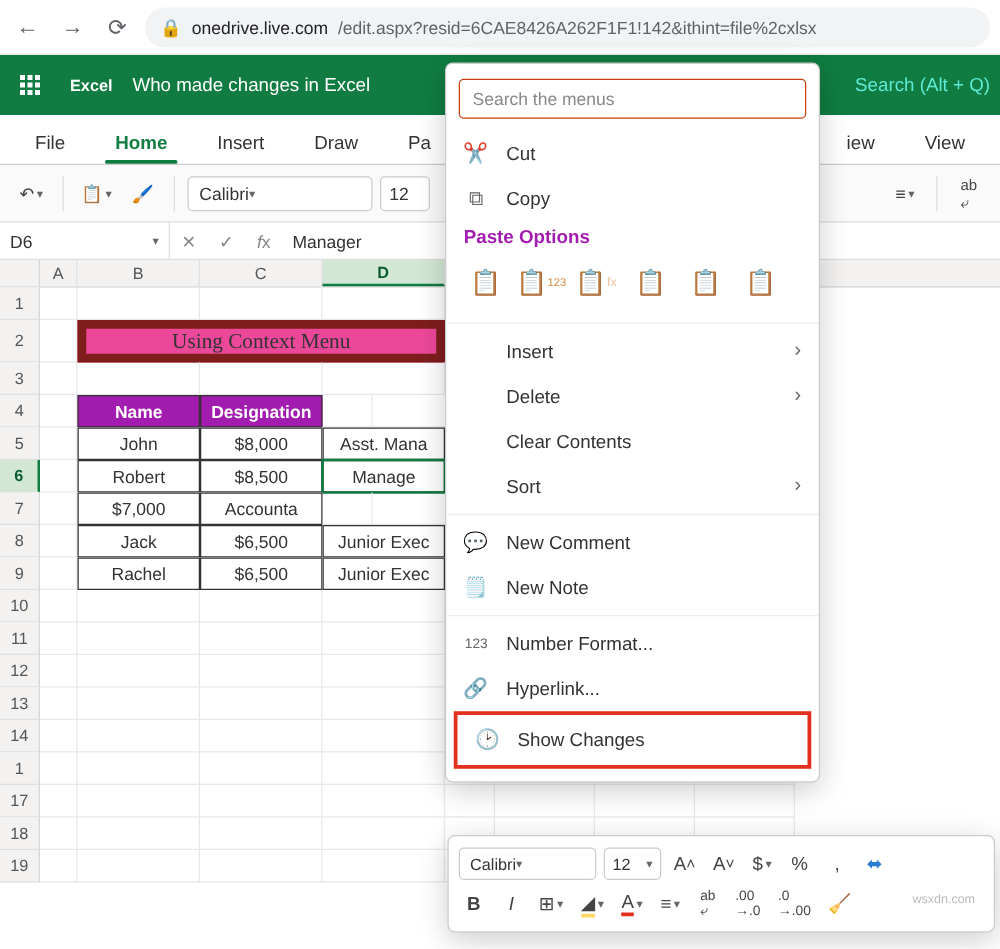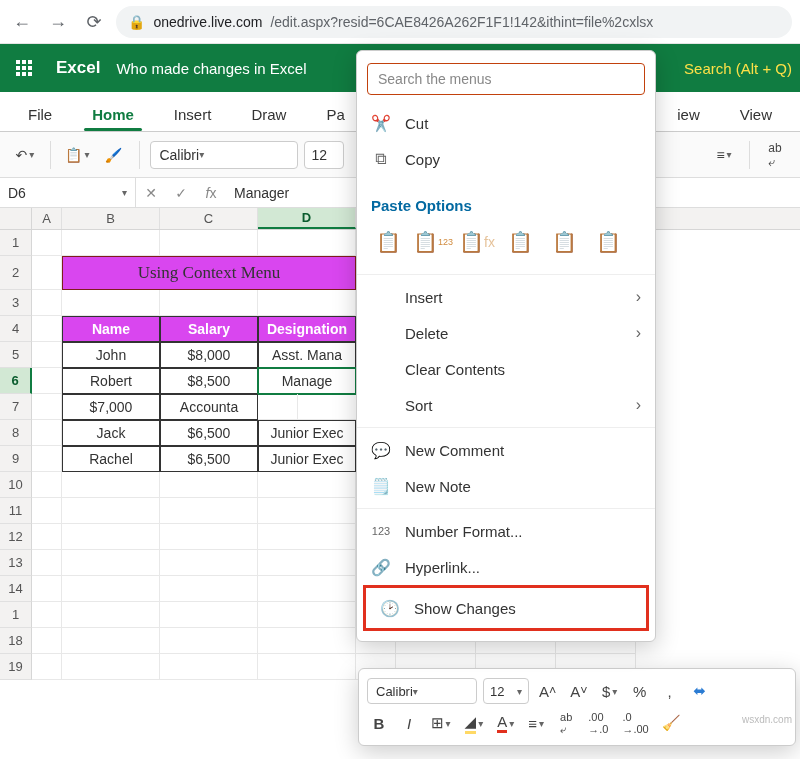--- a/index.html
+++ b/index.html
@@ -7,24 +7,24 @@
 
 
 .browser-bar { height: 44px; display: flex; align-items: center; padding: 0 8px; background: #fff; border-bottom: 1px solid #e5e5e5; gap: 8px; }
 .nav-btn { width: 28px; height: 28px; display: flex; align-items: center; justify-content: center; color: #5f6368; font-size: 18px; }
 .url-bar { flex: 1; height: 32px; background: #f1f3f4; border-radius: 16px; display: flex; align-items: center; padding: 0 12px; gap: 8px; color: #5f6368; font-size: 14px; overflow: hidden; white-space: nowrap; }
 .url-bar .domain { color: #202124; }
 
 
 .title-bar { height: 48px; background: #107c41; display: flex; align-items: center; padding: 0 8px; color: #fff; gap: 16px; }
 .waffle { width: 32px; height: 32px; display: flex; align-items: center; justify-content: center; font-size: 18px; }
-.title-bar .app { font-size: 17px; font-weight: 600; }
+.title-bar .app { font-size: 13px; font-weight: 600; }
 .title-bar .doc { font-size: 15px; }
 .title-bar .spacer { flex: 1; }
-.title-bar .search { font-size: 15px; color: #fde047; }
+.title-bar .search { font-size: 15px; color: #5eead4; }
 
 
 .tabs { height: 40px; display: flex; align-items: flex-end; padding: 0 8px; gap: 0; border-bottom: 1px solid #ccc; }
 .tab { padding: 8px 20px 8px; font-size: 15px; color: #333; position: relative; }
 .tab.active { font-weight: 600; color: #107c41; }
 .tab.active::after { content: ""; position: absolute; left: 12px; right: 12px; bottom: 0; height: 3px; background: #107c41; border-radius: 2px; }
 .tab.right { margin-left: auto; }
 
 
 .ribbon { height: 46px; background: #fafafa; border-bottom: 1px solid #ddd; display: flex; align-items: center; padding: 0 10px; gap: 6px; }
@@ -49,49 +49,49 @@
 .rows { }
 .row { display:flex; height:26px; }
 .rh { width:32px; border-right:1px solid #d6d6d6; border-bottom:1px solid #e0e0e0; display:flex;align-items:center;justify-content:center; font-size:13px; color:#555; background:#f3f2f1;}
 .rh.sel{ background:#d2e8d4; font-weight:600; color:#0a5c2e; border-right:2px solid #107c41;}
 .cell { border-right:1px solid #e8e8e8; border-bottom:1px solid #e8e8e8; display:flex; align-items:center; padding:0 4px; font-size:14px; overflow:hidden; white-space:nowrap;}
 
 
 .wA{width:30px} .wB{width:98px} .wC{width:98px} .wD{width:98px} .wE{width:40px} .wRest{width:80px}
 
 
-.data-title { background:#d946ef; font-family:"Times New Roman",serif; font-size:17px; justify-content:center; border:1px solid #7f1d1d;}
-.th-cell { background:#d946ef; color:#fff; font-weight:600; justify-content:center; border:1px solid #333;}
+.data-title { background:#ec4899; font-family:"Times New Roman",serif; font-size:17px; justify-content:center; border:7px solid #7f1d1d;}
+.th-cell { background:#a21caf; color:#fff; font-weight:600; justify-content:center; border:1px solid #333;}
 .td-cell { border:1px solid #333; justify-content:center; background:#fff;}
 .active-cell { outline:2px solid #107c41; outline-offset:-1px; }
 
 
 .ctx { position:absolute; left:356px; top:50px; width:300px; background:#fff; border:1px solid #ccc; border-radius:6px; box-shadow:0 6px 24px rgba(0,0,0,.2); padding:8px 0 4px; z-index:50;}
 .ctx-search { margin:4px 10px 10px; height:32px; border:1px solid #c2410c; border-radius:4px; display:flex; align-items:center; padding:0 10px; color:#888; font-size:14px;}
 .ctx-item { height:36px; display:flex; align-items:center; padding:0 14px; gap:14px; font-size:15px; color:#333; }
 .ctx-item .ico { width:20px; height:20px; display:flex; align-items:center; justify-content:center; color:#666; font-size:16px;}
 .ctx-item .arrow { margin-left:auto; color:#666; font-size:16px;}
 .ctx-sep { height:1px; background:#eee; margin:4px 0;}
-.ctx-label { padding:4px 14px 6px; font-weight:600; font-size:15px; color:#0369a1;margin-top:16px;}
+.ctx-label { padding:4px 14px 6px; font-weight:600; font-size:15px; color:#a21caf;}
 .paste-row { display:flex; gap:8px; padding:4px 14px 10px;}
 .paste-ico { width:36px; height:36px; border:1px solid transparent; border-radius:4px; display:flex;align-items:center;justify-content:center; font-size:20px; color:#d08b3f;}
 .paste-ico.dim{ color:#e6c39b;}
 .ctx-hl { border:3px solid #e1301e; margin:0 6px 6px; }
 .ctx-hl .ctx-item{ height:40px;}
 
 
 .mini { position:absolute; left:358px; top:668px; width:438px; background:#fff; border:1px solid #ccc; border-radius:6px; box-shadow:0 6px 24px rgba(0,0,0,.2); padding:6px 8px; z-index:40; }
 .mini-row { display:flex; align-items:center; gap:6px; height:32px;}
 .mini .font-select{width:110px;height:26px;font-size:13px;}
 .mini .size-select{width:46px;height:26px;font-size:13px;}
 .mini-btn{min-width:24px;height:26px;display:flex;align-items:center;justify-content:center;font-size:15px;color:#444;border-radius:4px;padding:0 4px;}
 .mini-btn .chev{margin-left:2px;}
 
 
-.wm { position:absolute; right:8px; bottom:34px; font-size:10px; color:#bbb; z-index:100;}
+.wm { position:absolute; right:20px; bottom:34px; font-size:10px; color:#bbb; z-index:100;}
 </style>
 </head>
 <body>
 
 <div class="browser-bar">
   <div class="nav-btn">←</div>
   <div class="nav-btn">→</div>
   <div class="nav-btn">⟳</div>
   <div class="url-bar">
     <span>🔒</span>
@@ -205,21 +205,20 @@
         <div class="cell wD"></div>
         <div class="cell wE"></div>
         <div class="cell wRest"></div>
         <div class="cell wRest"></div>
         <div class="cell wRest"></div>
       </div>
       <div class="row">
         <div class="rh">4</div>
         <div class="cell wA"></div>
         <div class="cell th-cell wB">Name</div>
-        <div class="cell th-cell wC">Salary</div>
         <div class="cell th-cell wD">Designation</div>
         <div class="cell wE"></div>
         <div class="cell wRest"></div>
         <div class="cell wRest"></div>
         <div class="cell wRest"></div>
       </div>
       <div class="row">
         <div class="rh">5</div>
         <div class="cell wA"></div>
         <div class="cell td-cell wB">John</div>
@@ -323,20 +322,31 @@
         <div class="cell wB"></div>
         <div class="cell wC"></div>
         <div class="cell wD"></div>
         <div class="cell wE"></div>
         <div class="cell wRest"></div>
         <div class="cell wRest"></div>
         <div class="cell wRest"></div>
       </div>
       <div class="row">
         <div class="rh">1</div>
+        <div class="cell wA"></div>
+        <div class="cell wB"></div>
+        <div class="cell wC"></div>
+        <div class="cell wD"></div>
+        <div class="cell wE"></div>
+        <div class="cell wRest"></div>
+        <div class="cell wRest"></div>
+        <div class="cell wRest"></div>
+      </div>
+      <div class="row">
+        <div class="rh">17</div>
         <div class="cell wA"></div>
         <div class="cell wB"></div>
         <div class="cell wC"></div>
         <div class="cell wD"></div>
         <div class="cell wE"></div>
         <div class="cell wRest"></div>
         <div class="cell wRest"></div>
         <div class="cell wRest"></div>
       </div>
       <div class="row">
@@ -371,21 +381,21 @@
       <span>Cut</span>
     </div>
   <div class="ctx-item">
       <span class="ico">⧉</span>
       <span>Copy</span>
     </div>
   <div class="ctx-label">Paste Options</div>
   <div class="paste-row">
     <div class="paste-ico">📋</div>
     <div class="paste-ico">📋<sub style="font-size:9px">123</sub></div>
-    <div class="paste-ico dim">📋<sub style="font-size:14px">fx</sub></div>
+    <div class="paste-ico dim">📋<sub style="font-size:10px">fx</sub></div>
     <div class="paste-ico dim">📋</div>
     <div class="paste-ico dim">📋</div>
     <div class="paste-ico dim">📋</div>
   </div>
   <div class="ctx-sep"></div>
   <div class="ctx-item">
       <span class="ico"></span>
       <span>Insert</span>
       <span class="arrow">›</span>
     </div>

